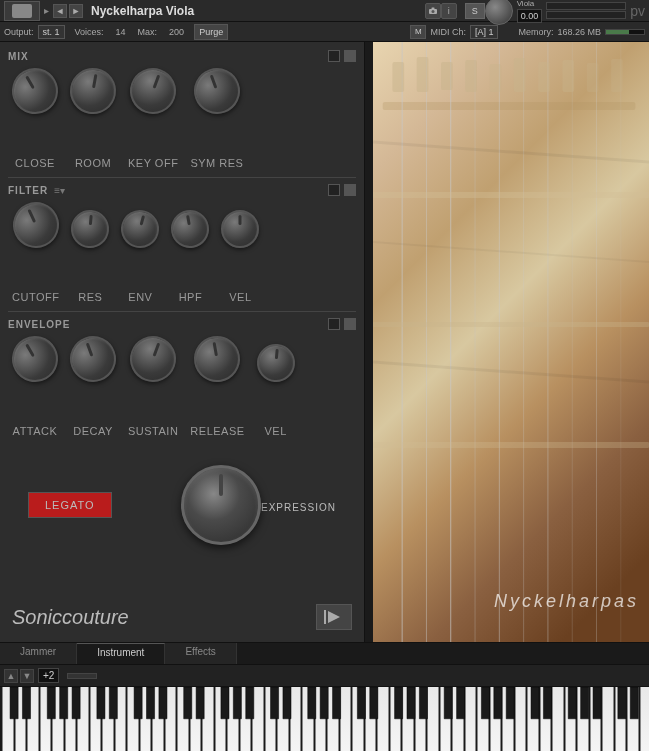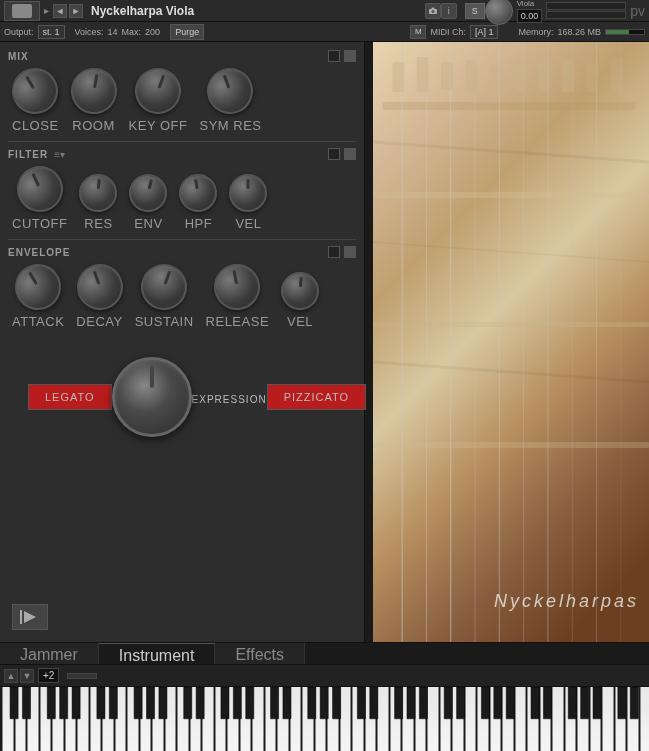--- a/index.html
+++ b/index.html
@@ -147,21 +147,21 @@
       background: #333;
       border: 1px solid #555;
       color: #ccc;
       font-size: 9px;
       padding: 1px 4px;
       cursor: pointer;
     }
     .voices-section {
       display: flex;
       align-items: center;
-      gap: 4px;
+      gap: 12px;
       margin-right: 10px;
     }
     .memory-section {
       display: flex;
       align-items: center;
       gap: 4px;
     }
     .meter-bar {
       width: 40px;
       height: 6px;
@@ -263,23 +263,24 @@
     .knob.small {
       width: 38px;
       height: 38px;
     }
     .knob.small::after {
       height: 10px;
       top: 3px;
     }
     .knob-label {
       color: #999;
-      font-size: 13px;
+      font-size: 11px;
       letter-spacing: 0.5px;
       text-align: center;
+      margin-top: 39px;
     }
 
     
     .separator {
       height: 1px;
       background: #444;
       margin: 6px 0;
     }
 
     
@@ -402,21 +403,21 @@
 
     
     .tab-bar {
       display: flex;
       background: #1a1a1a;
       height: 22px;
       border-top: 1px solid #111;
     }
     .tab {
       padding: 3px 20px;
-      font-size: 16px;
+      font-size: 10px;
       color: #888;
       cursor: pointer;
       border-right: 1px solid #333;
       background: #252525;
     }
     .tab.active {
       background: #1a1a1a;
       color: #ccc;
       border-top: 1px solid #555;
     }
@@ -672,24 +673,24 @@
         </div>
       </div>
     </div>
 
     <div class="buttons-section">
       <button class="mode-button">LEGATO</button>
       <div class="expression-container">
         <div class="expression-knob"></div>
         <span class="expression-label">EXPRESSION</span>
       </div>
-      <button class="mode-button">PIZZICATO</button>
     </div>
 
     <div class="branding">
+      <span class="brand-name">Soniccouture</span>
       <div class="play-icon">
         <svg width="20" height="14" viewBox="0 0 20 14">
           <rect x="0" y="0" width="2" height="14" fill="#aaa"></rect>
           <polygon points="4,1 4,13 16,7" fill="#aaa"></polygon>
         </svg>
       </div>
     </div>
 
   </div>
 

